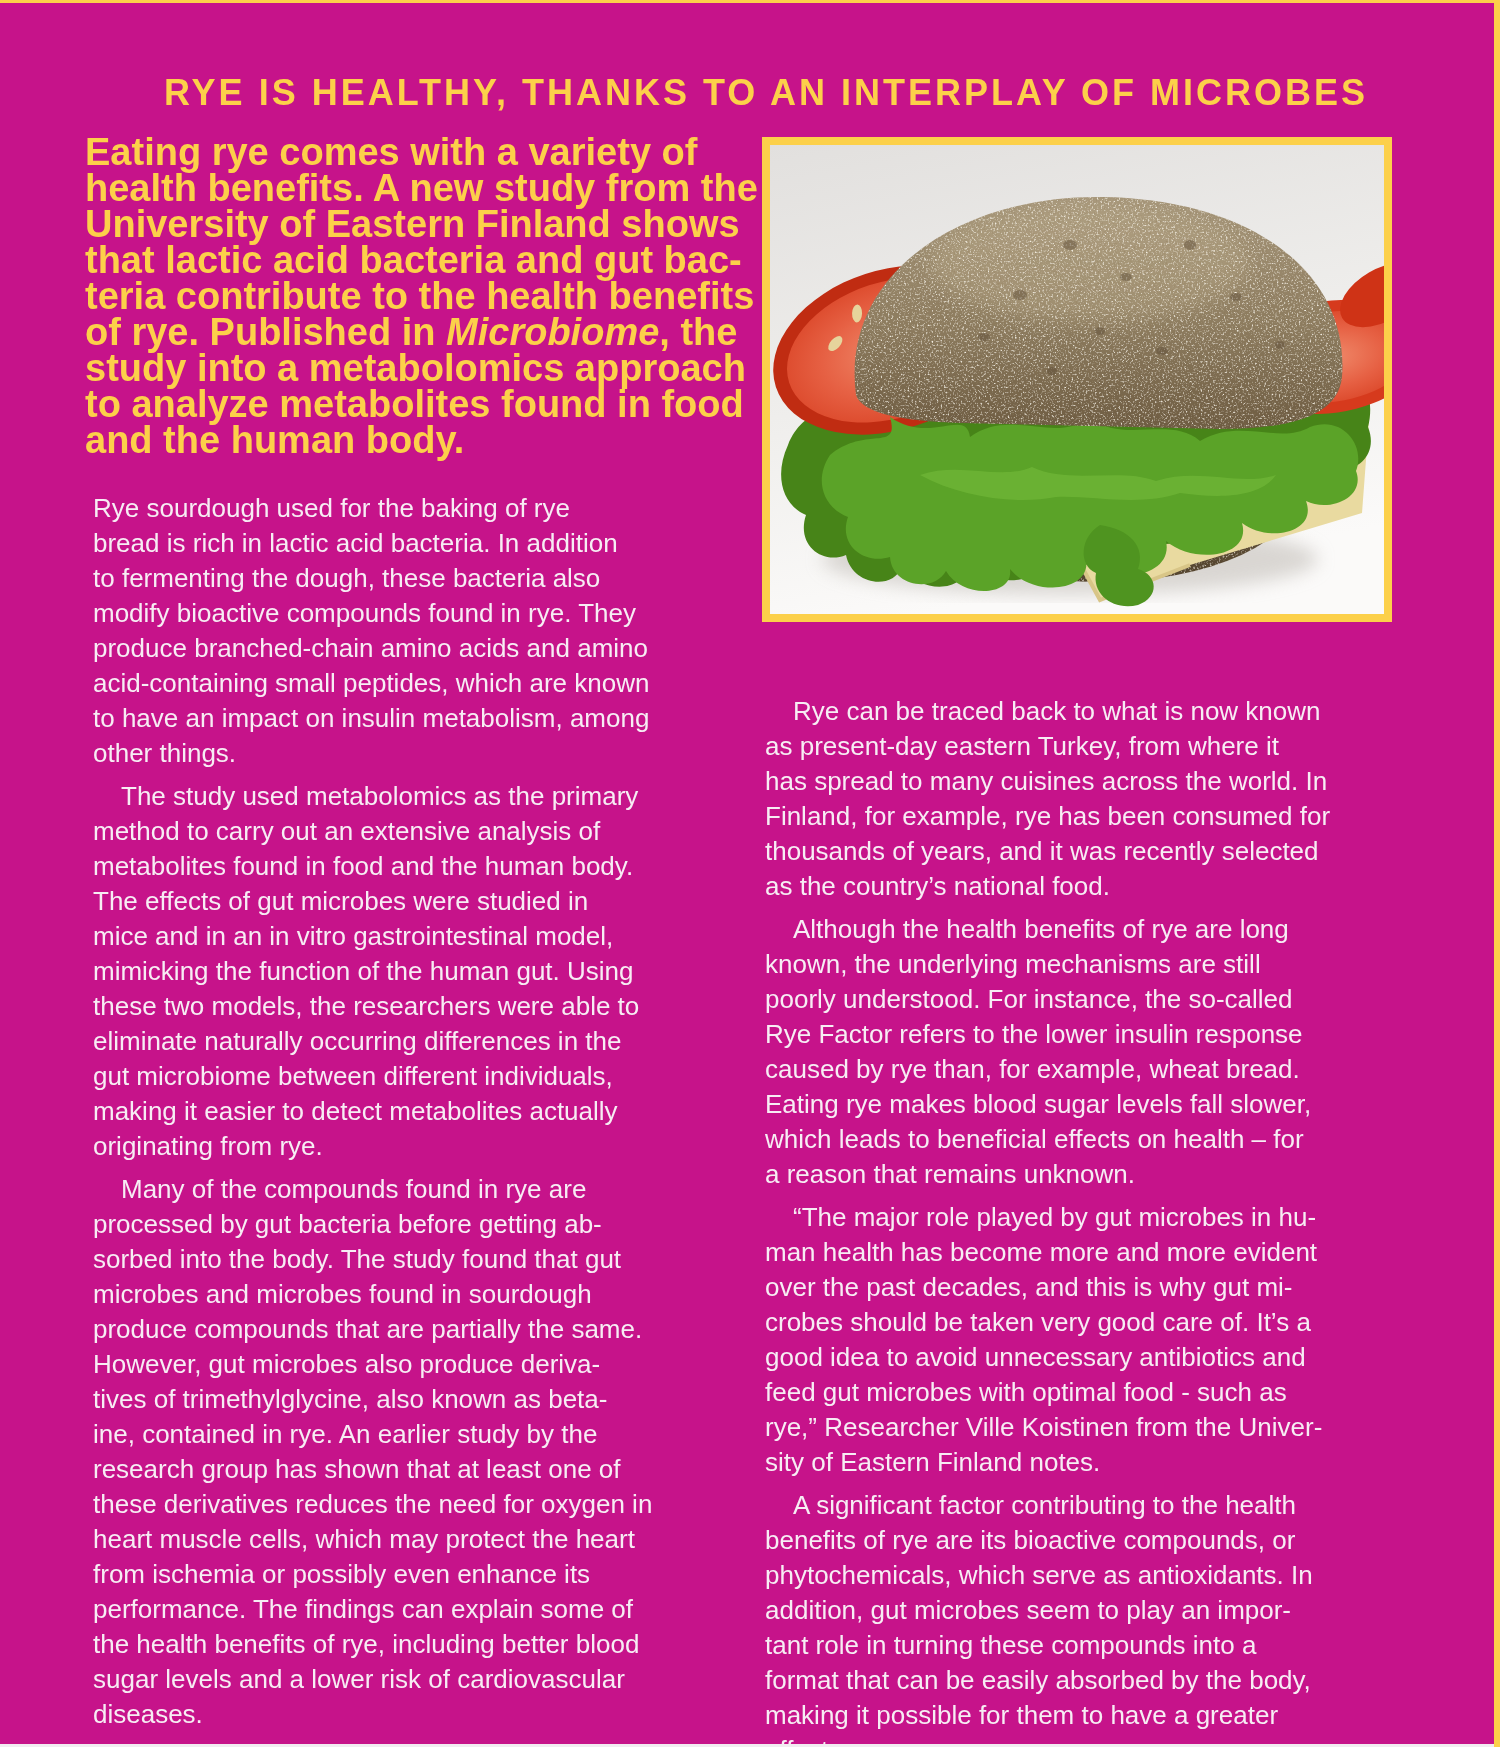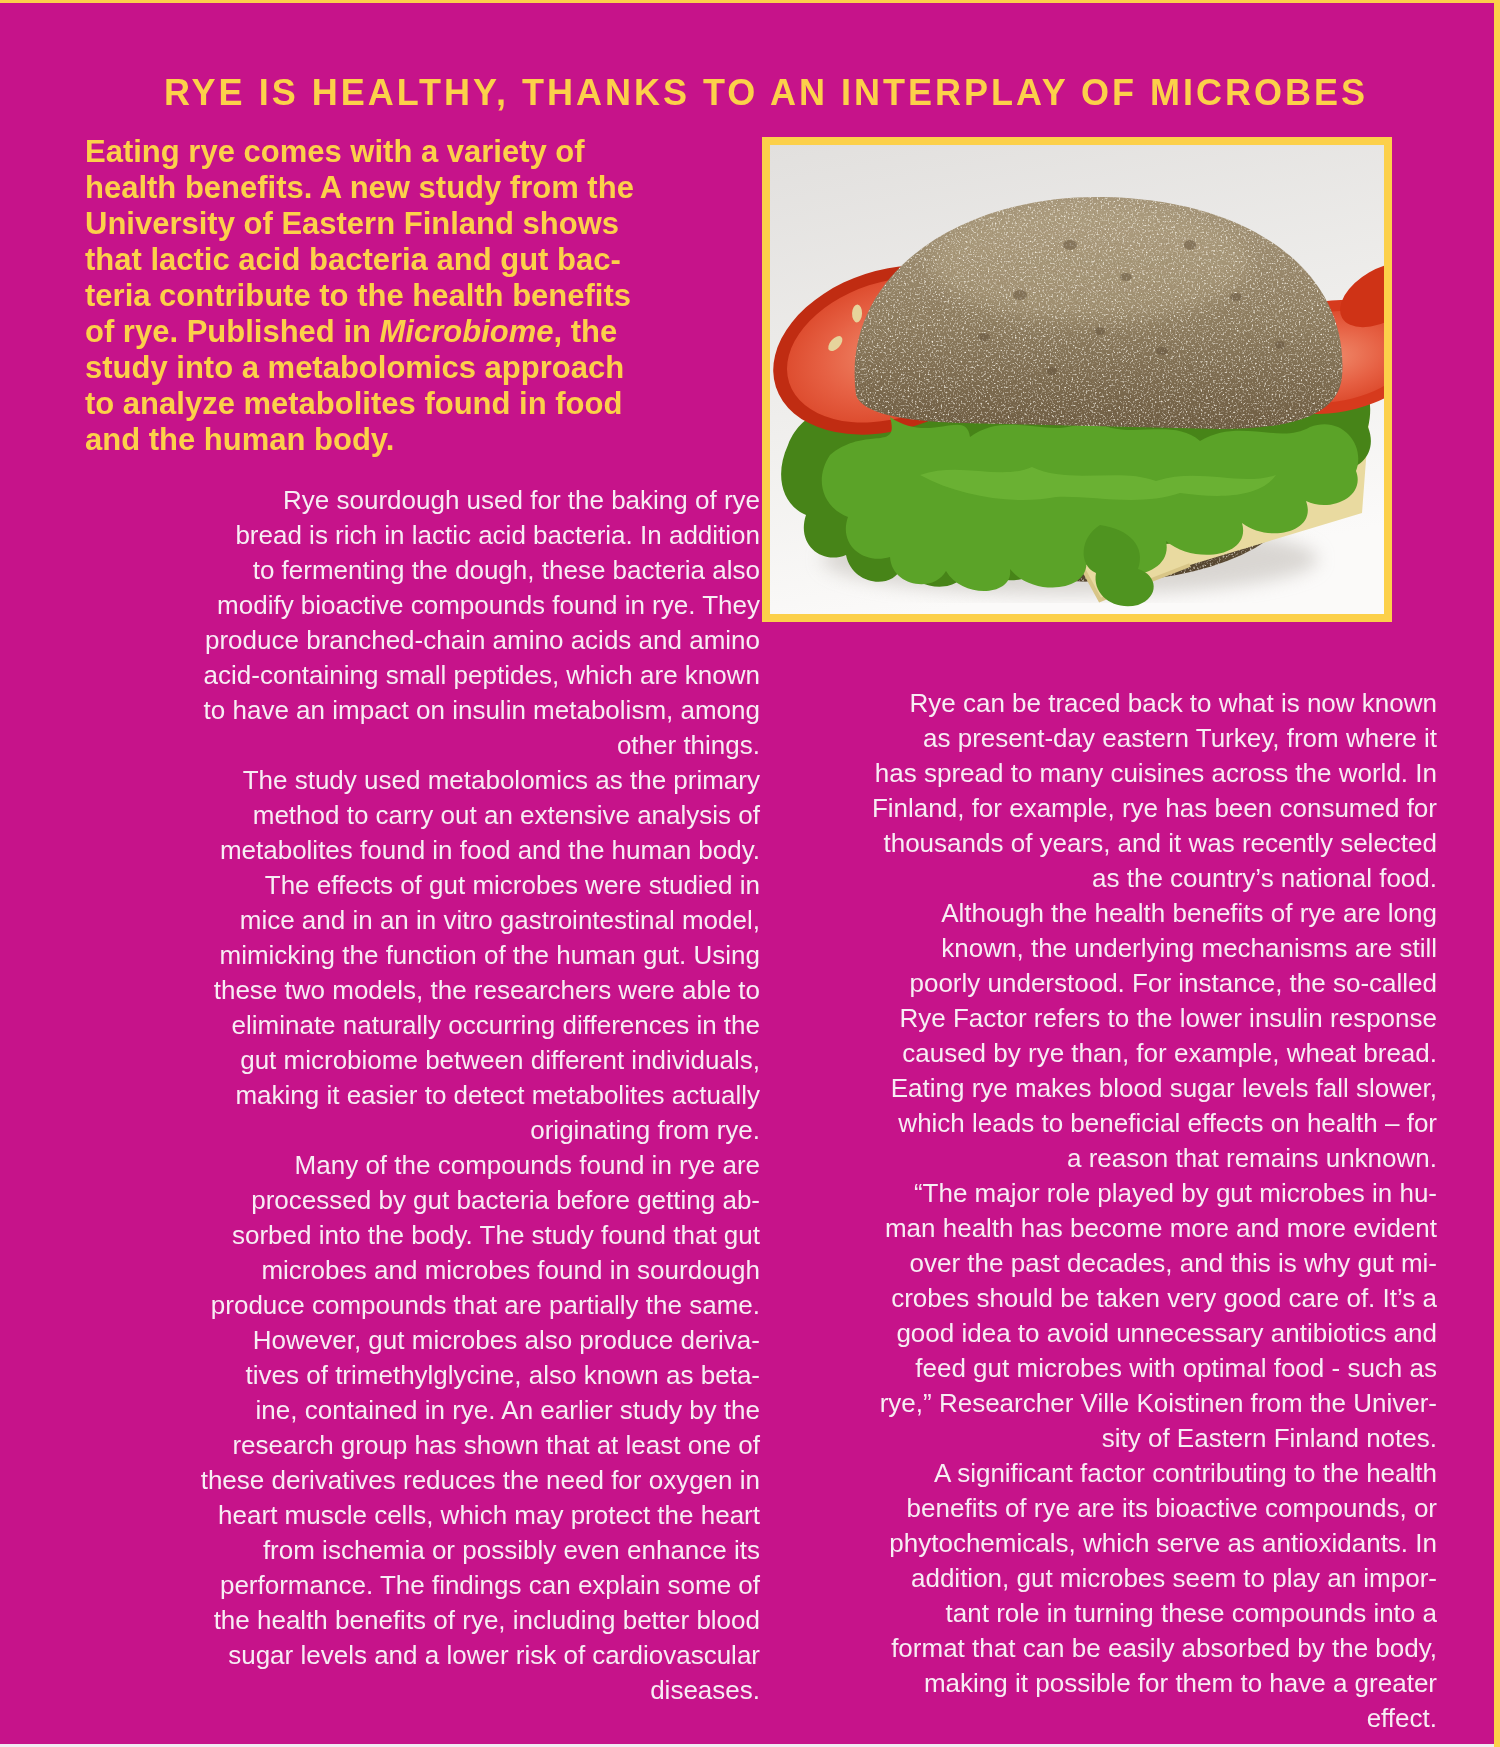--- a/index.html
+++ b/index.html
@@ -18,35 +18,35 @@
   .edge-right{position:absolute;top:0;right:0;width:6px;height:100%;background:var(--accent-yellow);z-index:41;}
   .edge-bottom{position:absolute;bottom:0;left:0;width:100%;height:3px;background:#f2ecf1;z-index:39;}
 
   .headline{
     position:absolute;top:56px;left:0;width:100%;margin:16px;
     text-align:center;font-size:36px;font-weight:bold;letter-spacing:3px;
     color:var(--accent-yellow);
   }
   .intro{
     position:absolute;left:85px;top:134px;width:700px;margin:0;
-    font-size:31px;line-height:36px;font-weight:bold;
+    font-size:38px;line-height:36px;font-weight:bold;
     color:var(--intro-text);white-space:pre-line;
   }
   .intro em{}
 
   .photo-frame{
     position:absolute;left:762px;top:137px;width:614px;height:469px;margin:0;
     border:8px solid var(--accent-yellow);background:#efeeec;
   }
   .photo-frame svg{display:block;}
 
   .column{position:absolute;font-size:26px;line-height:35px;color:var(--body-text);}
   .col-left{left:85px;top:483px;width:675px;}
   .col-right{left:757px;top:686px;width:680px;}
-  .column p{margin:0;white-space:pre-line;text-align:right;}
+  .column p{margin:8px;white-space:pre-line;}
   .column p.indent{text-indent:28px;}
 </style>
 </head>
 <body>
 
 <div class="edge-top"></div>
 <div class="edge-bottom"></div>
 <div class="edge-right"></div>
 
 <h1 class="headline">RYE IS HEALTHY, THANKS TO AN INTERPLAY OF MICROBES</h1>

